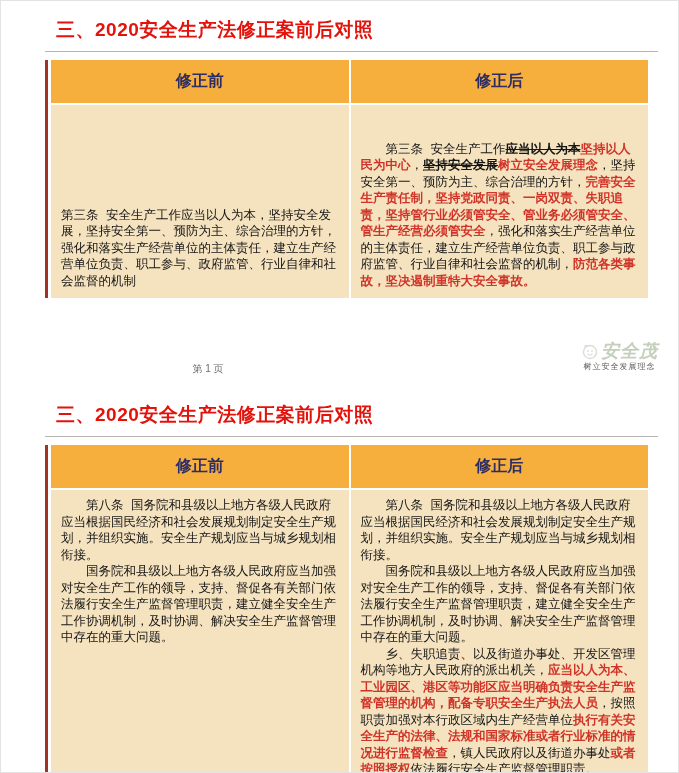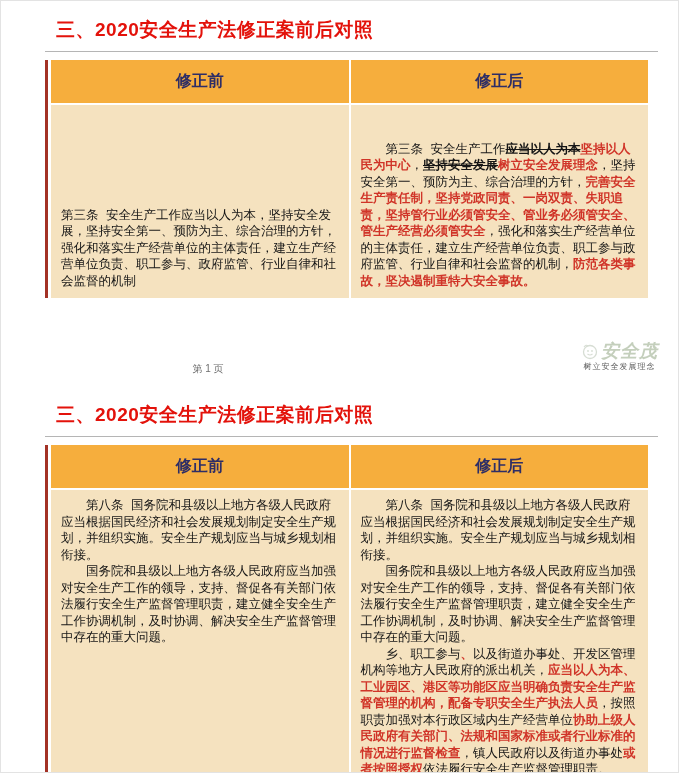--- a/index.html
+++ b/index.html
@@ -108,19 +108,19 @@
     <div class="cmp-table">
       <div class="th">修正前</div>
       <div class="th">修正后</div>
       <div class="td">
           <p class="para indent"><span>第八条  国务院和县级以上地方各级人民政府应当根据国民经济和社会发展规划制定安全生产规划，并组织实施。安全生产规划应当与城乡规划相衔接。</span></p>
           <p class="para indent"><span>国务院和县级以上地方各级人民政府应当加强对安全生产工作的领导，支持、督促各有关部门依法履行安全生产监督管理职责，建立健全安全生产工作协调机制，及时协调、解决安全生产监督管理中存在的重大问题。</span></p>
         </div>
       <div class="td">
           <p class="para indent"><span>第八条  国务院和县级以上地方各级人民政府应当根据国民经济和社会发展规划制定安全生产规划，并组织实施。安全生产规划应当与城乡规划相衔接。</span></p>
           <p class="para indent"><span>国务院和县级以上地方各级人民政府应当加强对安全生产工作的领导，支持、督促各有关部门依法履行安全生产监督管理职责，建立健全安全生产工作协调机制，及时协调、解决安全生产监督管理中存在的重大问题。</span></p>
-          <p class="para indent"><span>乡、职工参与</span><span class="em">、</span><span>以及街道办事处、开发区管理机构等地方人民政府的派出机关，</span><span class="em">应当以人为本、工业园区、港区等功能区应当明确负责安全生产监督管理的机构，配备专职安全生产执法人员</span><span>，按照职责加强对本行政区域内生产经营单位</span><span class="em">协助上级人民政府有关部门、法规和国家标准或者行业标准的情况进行监督检查</span><span>，镇人民政府以及街道办事处</span><span class="em">或者按照授权</span><span>依法履行安全生产监督管理职责。</span></p>
+          <p class="para indent"><span>乡、失职追责</span><span class="em">、</span><span>以及街道办事处、开发区管理机构等地方人民政府的派出机关，</span><span class="em">应当以人为本、工业园区、港区等功能区应当明确负责安全生产监督管理的机构，配备专职安全生产执法人员</span><span>，按照职责加强对本行政区域内生产经营单位</span><span class="em">执行有关安全生产的法律、法规和国家标准或者行业标准的情况进行监督检查</span><span>，镇人民政府以及街道办事处</span><span class="em">或者按照授权</span><span>依法履行安全生产监督管理职责。</span></p>
         </div>
     </div>
 
   </section>
 
 </div>
 
 </body></html>

